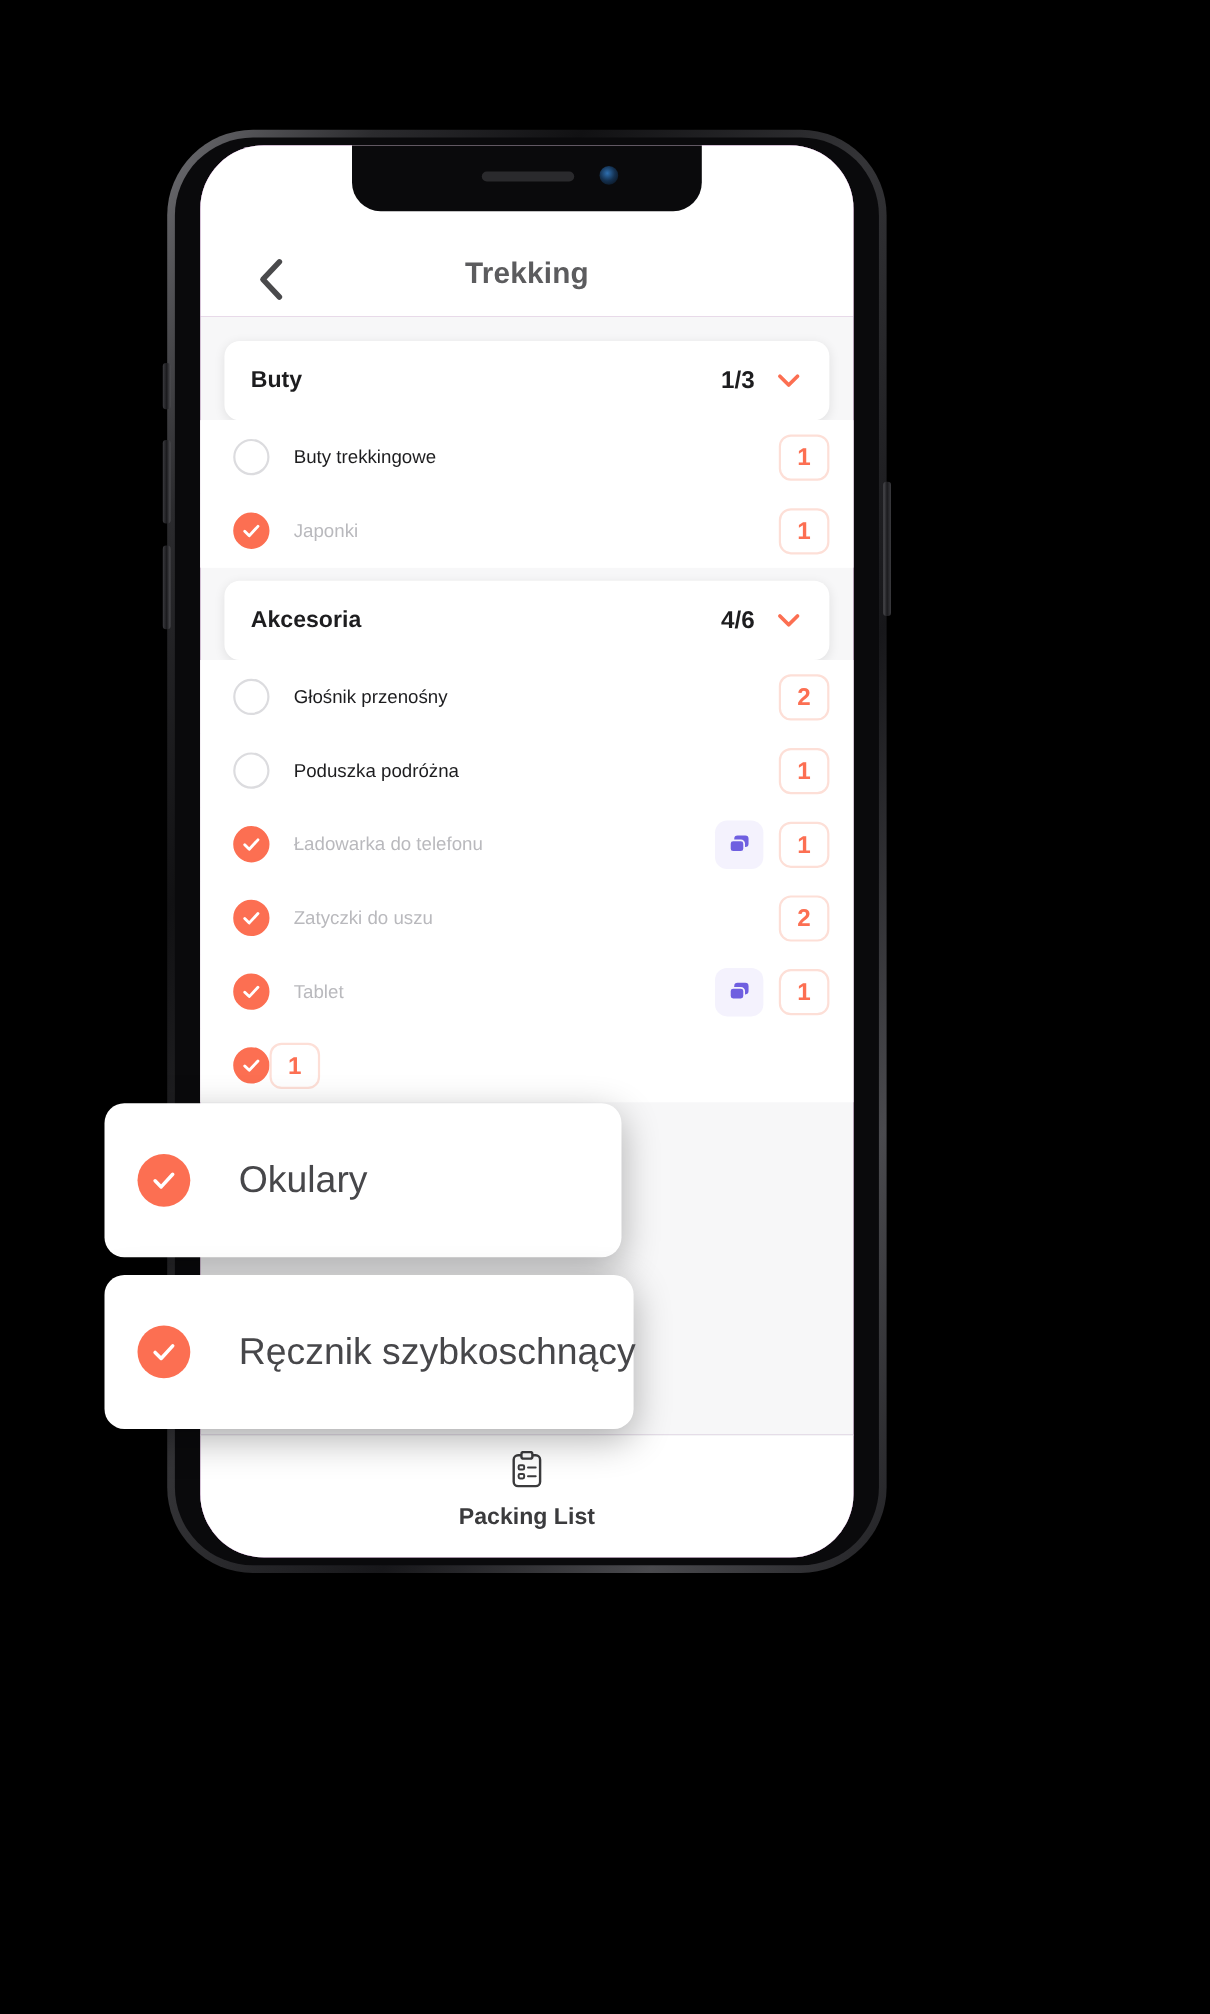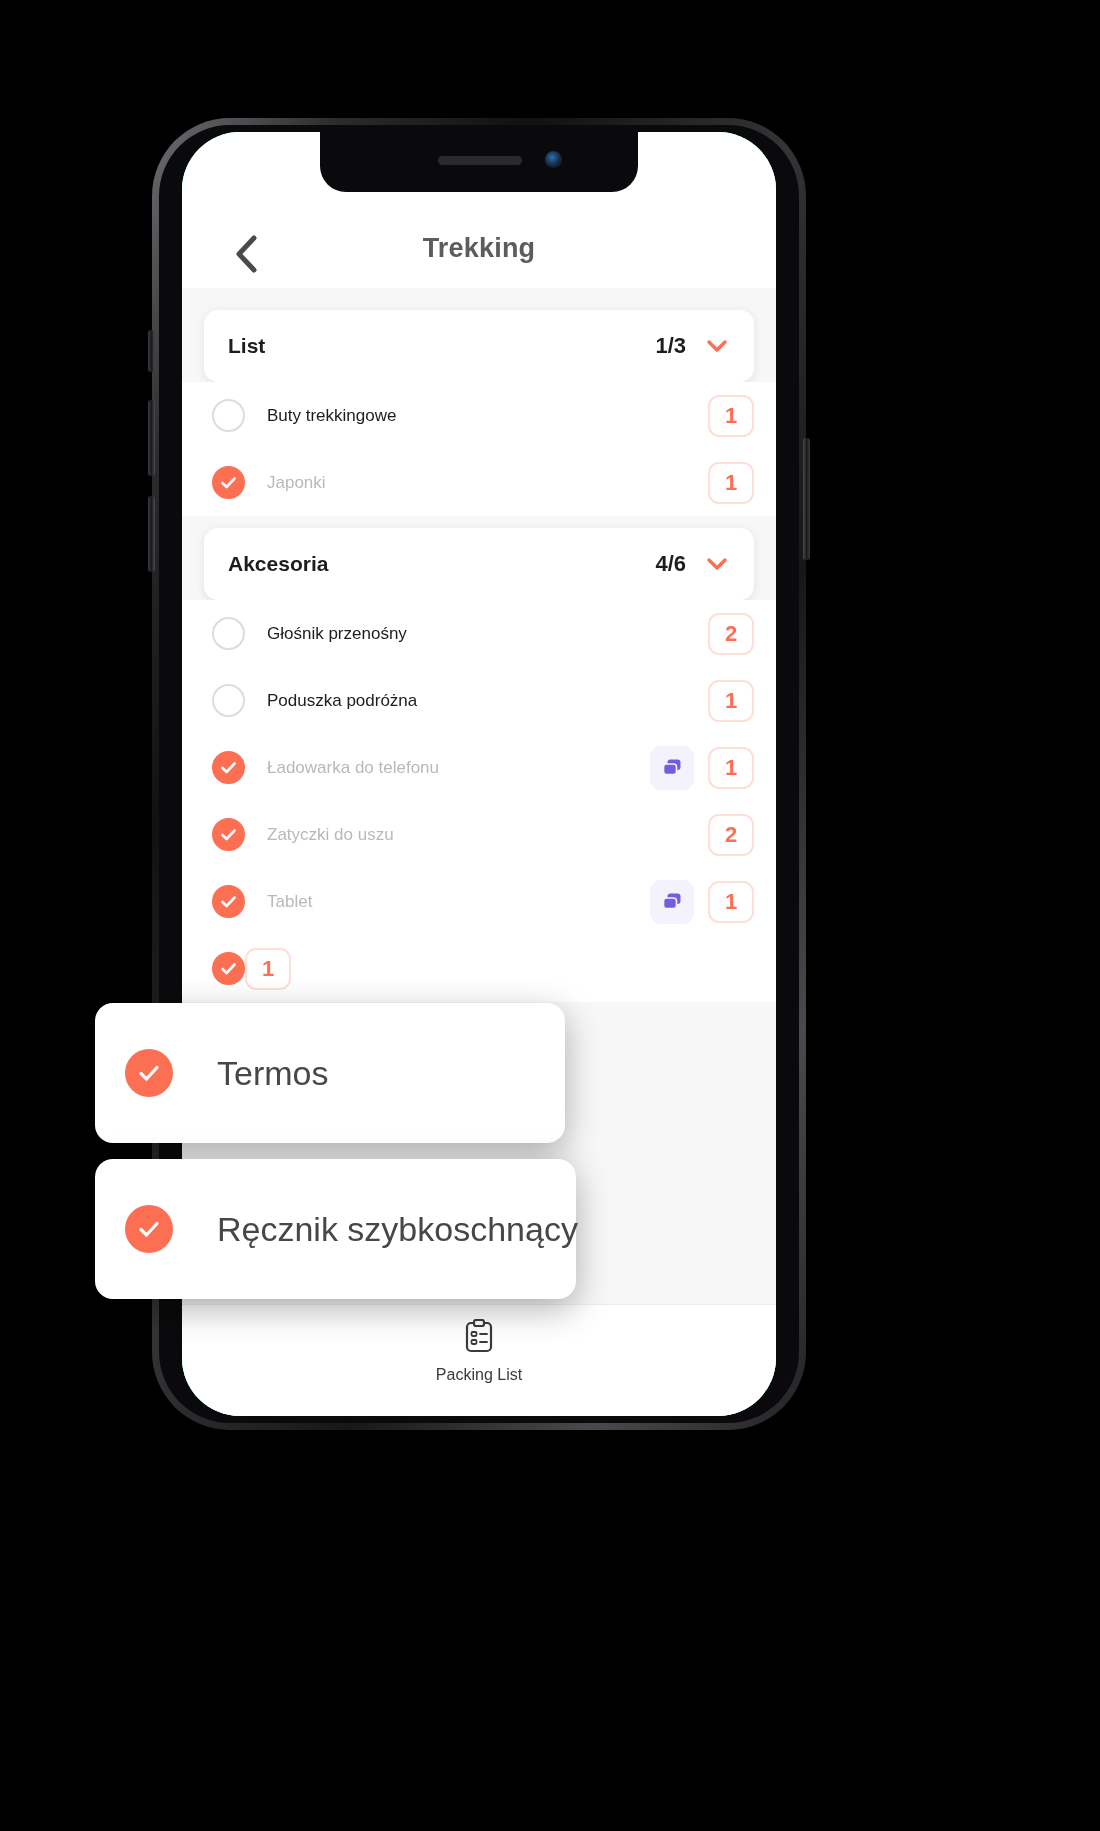--- a/index.html
+++ b/index.html
@@ -60,21 +60,21 @@
   }
   #notch-camera {
     position: absolute; left: 225px; top: 19px;
     width: 17px; height: 17px; border-radius: 50%;
     background: radial-gradient(circle at 42% 38%, #2e6fb0 0%, #14304f 48%, #070a10 100%);
   }
 
   
   #app {
     position: absolute; inset: 0;
-    background: #5eead4;
+    background: #701a75;
     display: flex; flex-direction: column;
   }
   #nav-bar {
     position: relative;
     height: 156px;
     flex: 0 0 156px;
     background: #ffffff;
     display: flex; align-items: flex-end;
     padding: 0 0 18px 0;
   }
@@ -173,21 +173,21 @@
     background: #ffffff;
     border-top: 1px solid #ececee;
     display: flex; align-items: flex-start;
     padding-top: 14px;
   }
   .tab {
     flex: 1 1 0;
     display: flex; flex-direction: column; align-items: center;
     gap: 9px; cursor: pointer;
   }
-  .tab-label { font-size: 16px; font-weight: normal; color: #3b3b3d; }
+  .tab-label { font-size: 21px; font-weight: bold; color: #3b3b3d; }
 
   
   .float-card {
     position: absolute;
     background: #ffffff;
     border-radius: 18px;
     box-shadow: 0 10px 34px rgba(0,0,0,.30);
     display: flex; align-items: center;
     padding: 0 30px;
   }
@@ -235,21 +235,21 @@
               <path d="M21 4 L6 20 L21 36" fill="none" stroke="#4a4a4c" stroke-width="5" stroke-linecap="round" stroke-linejoin="round"></path>
             </svg>
           </span>
         </div>
         <div id="nav-title">Trekking</div>
       </div>
 
       <div id="list-area">
 
         <div class="group-header">
-          <span class="group-title">List</span>
+          <span class="group-title">Buty</span>
           <span class="group-count">1/3</span>
           <span class="chevron">
             <svg width="26" height="26" viewBox="0 0 26 26">
               <path d="M5 9 L13 17 L21 9" fill="none" stroke="#fc6f52" stroke-width="3.4" stroke-linecap="round" stroke-linejoin="round"></path>
             </svg>
           </span>
         </div>
         <div class="items">
 
           <div class="item-row">
@@ -371,21 +371,21 @@
 
     </div>
   </div>
 
   <div class="float-card" id="float-card-termos">
     <span class="float-check">
       <svg width="26" height="26" viewBox="0 0 26 26">
         <path d="M5 13.5 L10.5 19 L21 7.5" fill="none" stroke="#fff" stroke-width="3.2" stroke-linecap="round" stroke-linejoin="round"></path>
       </svg>
     </span>
-    <span class="float-label">Termos</span>
+    <span class="float-label">Okulary</span>
   </div>
 
   <div class="float-card" id="float-card-recznik">
     <span class="float-check">
       <svg width="26" height="26" viewBox="0 0 26 26">
         <path d="M5 13.5 L10.5 19 L21 7.5" fill="none" stroke="#fff" stroke-width="3.2" stroke-linecap="round" stroke-linejoin="round"></path>
       </svg>
     </span>
     <span class="float-label">Ręcznik szybkoschnący</span>
   </div>

